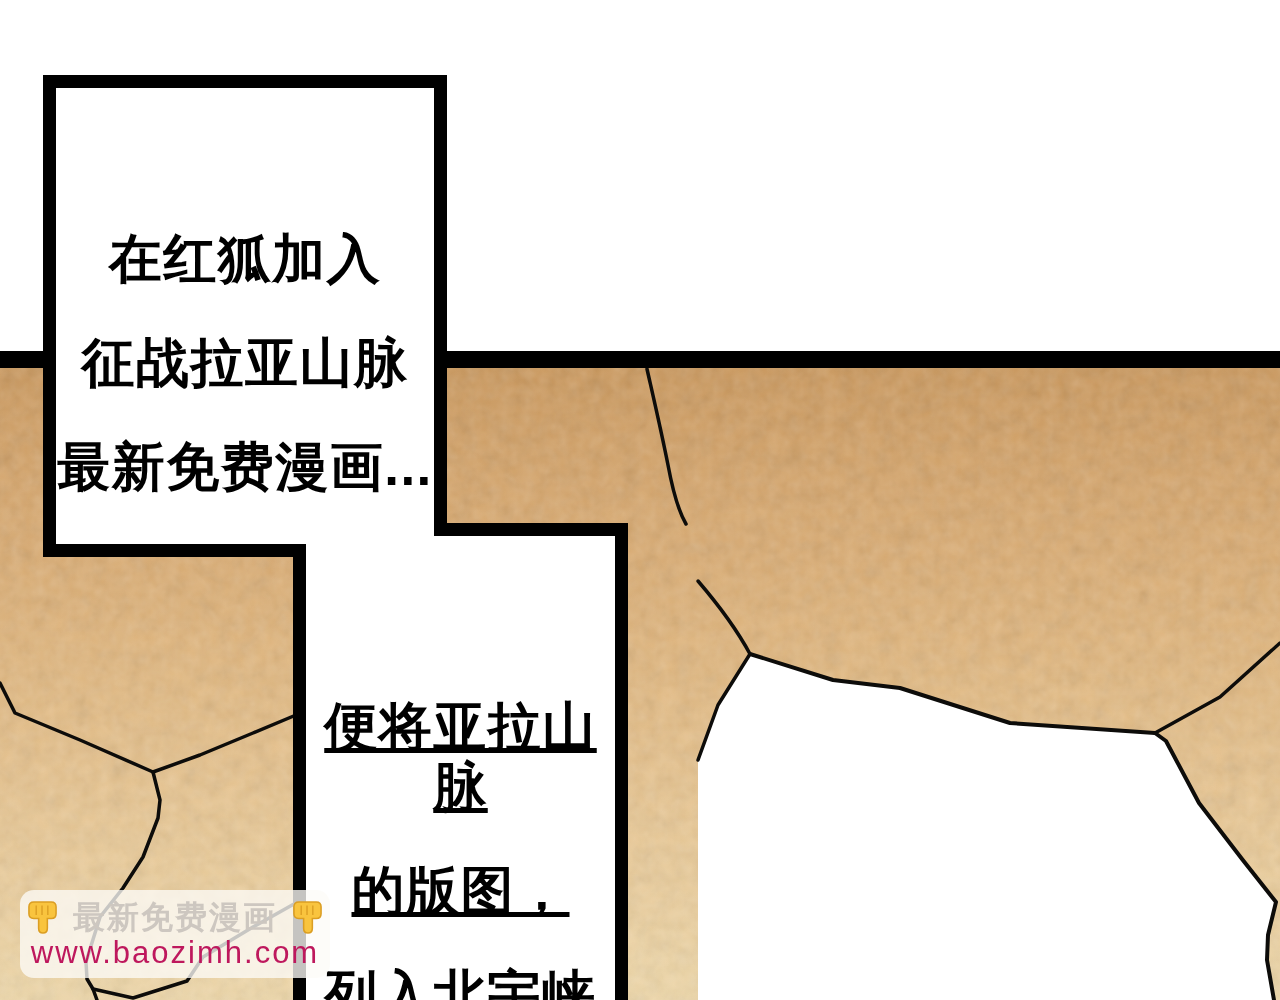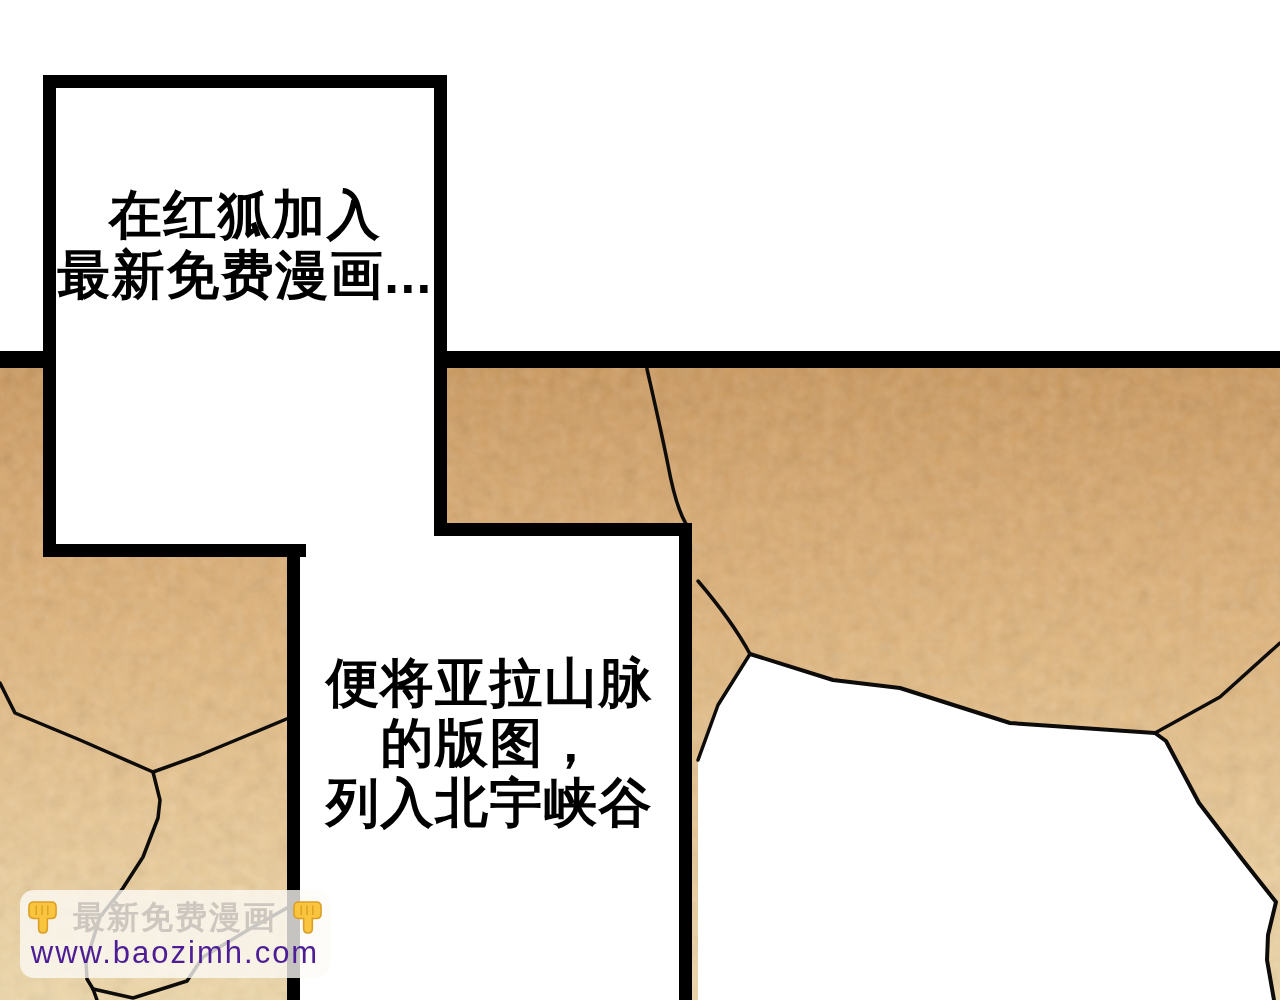--- a/index.html
+++ b/index.html
@@ -8,38 +8,38 @@
     position:relative;width:1280px;height:1000px;overflow:hidden;background:#fff;
     font-family:"Liberation Sans","DejaVu Sans",sans-serif;
   }
   .art{position:absolute;left:0;top:0;width:1280px;height:1000px;display:block;}
   .narration{
     position:absolute;box-sizing:border-box;background:#fff;border:13px solid #000;
     text-align:center;color:#000;font-weight:700;
     font-size:53px;line-height:60px;letter-spacing:1.5px;
   }
   .box1{left:43px;top:75px;width:404px;height:482px;padding-top:97px;}
-  .box2{left:287px;top:523px;width:405px;height:477px;border-bottom:none;padding-top:117px;}
+  .box2{left:293px;top:523px;width:335px;height:477px;border-bottom:none;padding-top:117px;text-decoration:underline;}
   .merge-patch{position:absolute;background:#fff;}
   .p1{left:293px;top:523px;width:141px;height:21px;}
   .p2{left:306px;top:536px;width:141px;height:21px;}
-  .narr-line{display:block;}
+  .narr-line{display:block;margin-top:44px;}
   .watermark{
     position:absolute;left:20px;top:890px;width:310px;height:88px;
     background:rgba(253,251,247,0.78);border-radius:14px;
     display:flex;flex-direction:column;align-items:center;justify-content:center;gap:1px;
   }
   .wm-row{display:flex;align-items:center;gap:15px;}
   .wm-title{
     font-size:32px;line-height:34px;font-weight:600;letter-spacing:2px;
     color:#cdc7c0;white-space:nowrap;
   }
   .wm-url{
     font-size:31px;line-height:33px;font-weight:400;letter-spacing:2px;
-    color:#4c1d95;white-space:nowrap;
+    color:#be185d;white-space:nowrap;
   }
   .hand-icon{width:31px;height:35px;display:block;}
 </style>
 </head>
 <body>
 
 <div class="stage">
 
   <svg class="art" viewBox="0 0 1280 1000" aria-hidden="true">
     <defs>
@@ -85,20 +85,21 @@
   </svg>
 
   <div class="narration box2">
     <span class="narr-line">便将亚拉山脉</span>
     <span class="narr-line">的版图，</span>
     <span class="narr-line">列入北宇峡谷</span>
   </div>
 
   <div class="narration box1">
     <span class="narr-line">在红狐加入</span>
+    <span class="narr-line">征战拉亚山脉</span>
     <span class="narr-line">最新免费漫画...</span>
   </div>
 
   <div class="merge-patch p1"></div>
   <div class="merge-patch p2"></div>
 
   <div class="watermark">
     <div class="wm-row">
       <svg class="hand-icon" viewBox="0 0 32 36">
         <path fill="#F9C43E" stroke="#DB9E23" stroke-width="1.6" d="M7,2 H25 Q30,2 30,7 V14 Q30,19 25,19 H21 V29 Q21,34 16.5,34 Q12,34 12,29 V19 H7 Q2,19 2,14 V7 Q2,2 7,2 Z"></path>

